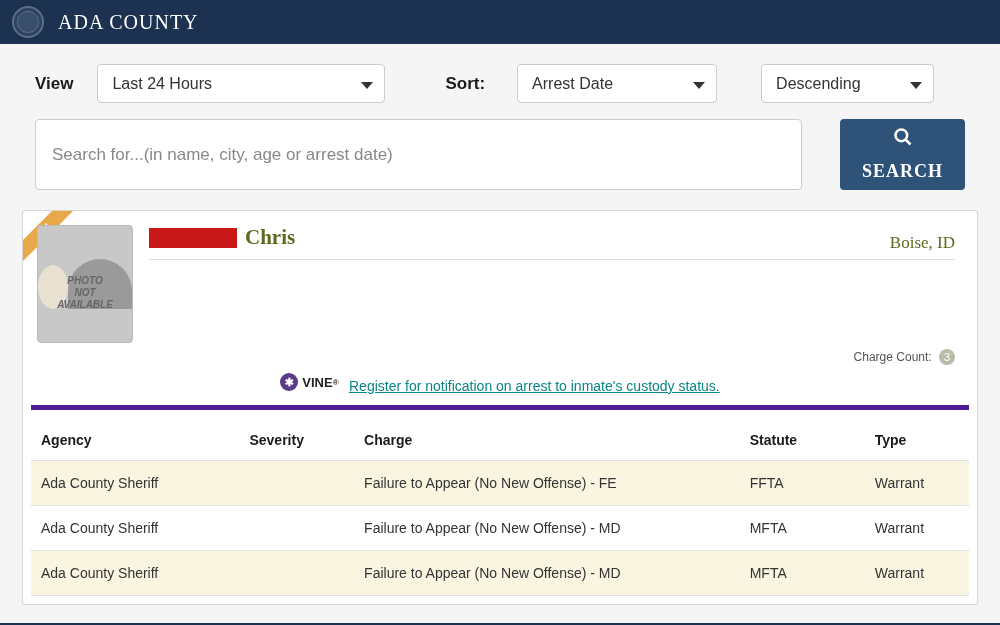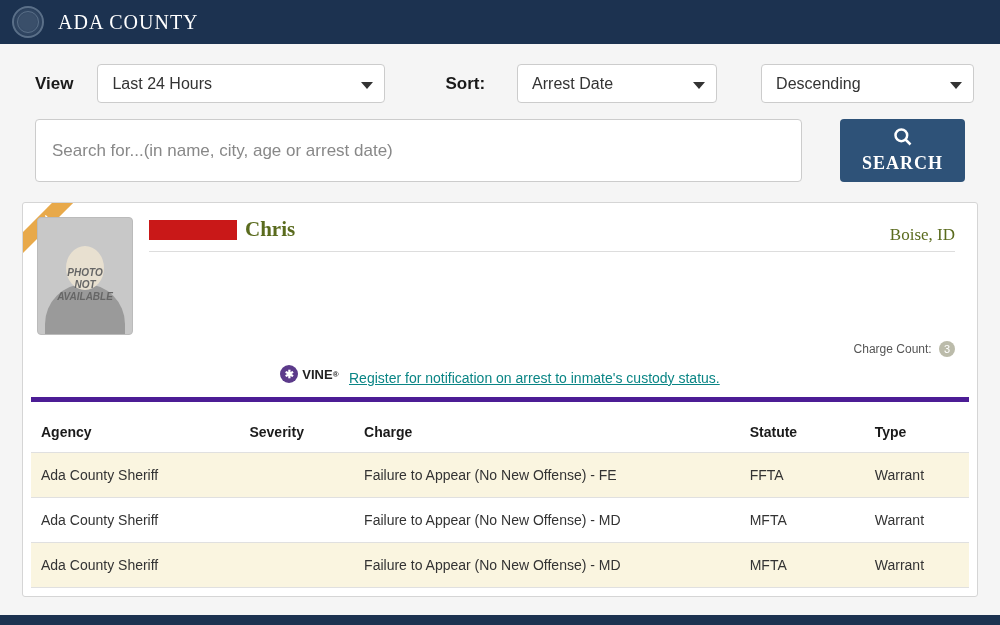--- a/index.html
+++ b/index.html
@@ -10,38 +10,38 @@
     .seal::after { content: ''; position: absolute; inset: 3px; border-radius: 50%; border: 1px solid #5a6f88; }
     .header-title { font-family: Georgia, serif; font-size: 20px; letter-spacing: 1px; }
     
     .controls { padding: 20px 35px 10px 35px; display: flex; align-items: center; gap: 24px; }
     .controls-label { font-weight: bold; font-size: 17px; color: #1a1a1a; }
     .select { background: #fff; border: 1px solid #ccc; border-radius: 4px; padding: 10px 40px 10px 14px; font-size: 16px; color: #333; appearance: none; position: relative; }
     .select-wrap { position: relative; display: inline-block; }
     .select-wrap::after { content: ''; position: absolute; right: 12px; top: 50%; transform: translateY(-30%); border-left: 6px solid transparent; border-right: 6px solid transparent; border-top: 7px solid #333; pointer-events: none; }
     .select-view { width: 288px; }
     .select-sort { width: 200px; }
-    .select-order { width: 213px; }
+    .select-order { width: 173px; }
     .sort-group { margin-left: 36px; display: flex; align-items: center; gap: 32px; }
     .order-group { margin-left: 20px; }
     
     .search-row { padding: 6px 35px 12px 35px; display: flex; gap: 38px; align-items: stretch; }
     .search-input { flex: 1; background: #fff; border: 1px solid #ccc; border-radius: 4px; padding: 13px 16px; font-size: 17px; color: #333; }
     .search-input::placeholder { color: #888; }
-    .search-btn { width: 125px; background: #2e5278; color: #fff; border: none; border-radius: 4px; font-family: Georgia, serif; font-size: 18px; font-weight: bold; letter-spacing: 1px; cursor: pointer; display: flex; flex-direction: column; align-items: center; justify-content: center; gap: 6px; padding: 8px; }
+    .search-btn { width: 125px; background: #2e5278; color: #fff; border: none; border-radius: 4px; font-family: Georgia, serif; font-size: 18px; font-weight: bold; letter-spacing: 1px; cursor: pointer; display: flex; flex-direction: column; align-items: center; justify-content: center; gap: 14px; padding: 8px; }
     .search-icon-svg { width: 20px; height: 20px; }
     
     .card { margin: 8px 22px 0 22px; border: 1px solid #d5d5d5; background: #fff; position: relative; border-radius: 3px; }
     
     .ribbon { position: absolute; top: 0; left: 0; width: 58px; height: 58px; overflow: hidden; }
     .ribbon::before { content: 'IN'; position: absolute; top: 10px; left: -18px; width: 80px; background: #e8a94a; color: #fff; font-size: 10px; font-weight: bold; text-align: center; padding: 2px 0; transform: rotate(-45deg); letter-spacing: 1px; }
     
     .card-top { display: flex; padding: 14px 22px 6px 14px; gap: 16px; }
     
-    .mugshot { width: 96px; height: 118px; border: 1px solid #bbb; border-radius: 4px; background: #c8c8c8; position: relative; overflow: hidden; display: flex; flex-direction: column; align-items: center; justify-content: flex-end; }
+    .mugshot { width: 96px; height: 118px; border: 1px solid #bbb; border-radius: 4px; background: #c8c8c8; position: relative; overflow: hidden; display: flex; flex-direction: row; align-items: center; justify-content: flex-end; }
     .mugshot-head { width: 38px; height: 44px; background: #e8e0d0; border-radius: 50%; margin-bottom: -6px; z-index: 2; position: relative; }
     .mugshot-body { width: 80px; height: 50px; background: #9a9a9a; border-radius: 40px 40px 0 0; }
     .mugshot-text { position: absolute; top: 58%; left: 50%; transform: translate(-50%, -50%); text-align: center; font-size: 10px; font-weight: bold; color: #666; line-height: 1.2; z-index: 3; font-style: italic; }
     
     .card-info { flex: 1; }
     .name-row { display: flex; align-items: baseline; justify-content: space-between; border-bottom: 1px solid #ddd; padding-bottom: 6px; margin-bottom: 8px; }
     .name-left { display: flex; align-items: center; gap: 8px; }
     .redact { width: 88px; height: 20px; background: #c91818; display: inline-block; }
     .inmate-name { font-family: Georgia, serif; color: #5a6b1e; font-size: 21px; font-weight: bold; }
     .location { font-family: Georgia, serif; color: #5a6b1e; font-size: 17px; }

